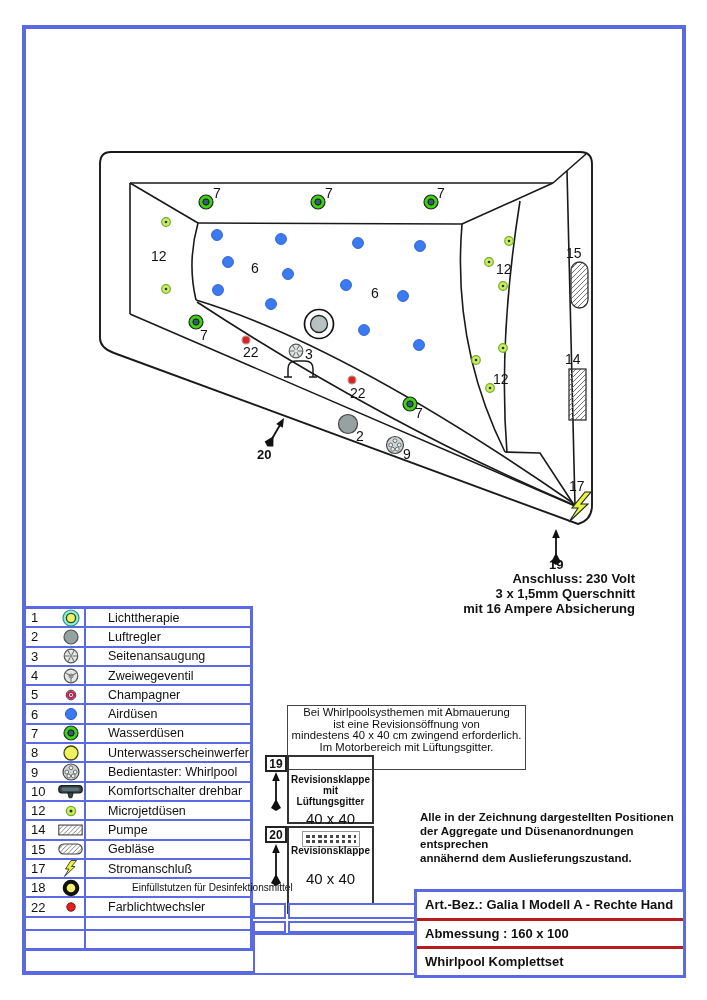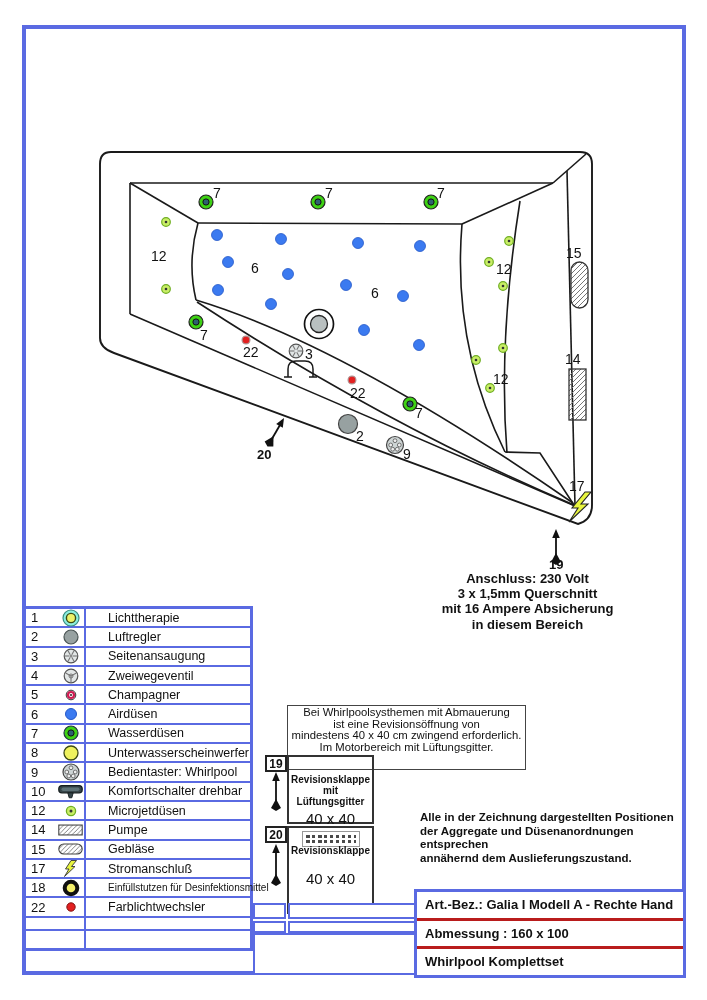--- a/index.html
+++ b/index.html
@@ -10,40 +10,40 @@
   
   #drawing{left:0;top:0;width:707px;height:1000px;pointer-events:none;}
   
   #legend{left:23px;top:606px;width:230px;border:3px solid #5a6ae2;background:#fff;}
   .lrow{display:flex;align-items:center;height:17.3px;border-bottom:2px solid #5a6ae2;}
   .lrow:last-child{border-bottom:none;}
   .lnum{width:26px;padding-left:5px;font-size:13px;flex:0 0 auto;}
   .licon{width:27px;display:flex;justify-content:center;align-items:center;flex:0 0 auto;}
   .lsep{width:2px;align-self:stretch;background:#5a6ae2;flex:0 0 auto;}
   .llabel{padding-left:22px;font-size:12.5px;white-space:nowrap;}
-  .llabel.small{font-size:10px;}
+  .llabel.small{font-size:10px;margin-left:24px;}
   .lrow.lempty1{height:11px;}
   .lrow.lempty2{height:17px;}
   
   #revision-note{left:287px;top:705px;width:239px;height:65px;border:1px solid #444;
     font-size:11.3px;line-height:11.7px;text-align:center;padding-top:1px;}
   .numcell{width:22px;height:17px;border:2px solid #222;font-weight:bold;font-size:12px;
     display:flex;align-items:center;justify-content:center;background:#fff;}
   #num19{left:265px;top:755px;}
   #num20{left:265px;top:826px;}
   #box19{left:287px;top:755px;width:87px;height:69px;border:2px solid #333;text-align:center;}
   #box20{left:287px;top:826px;width:87px;height:88px;border:2px solid #333;text-align:center;}
   .boxtitle{font-weight:bold;font-size:10px;line-height:11px;margin-top:17px;}
   .boxsize{font-size:15px;margin-top:3px;}
   #box20 .boxsize{margin-top:14px;}
   .grille{width:56px;height:14px;border:1px solid #999;margin:4px auto 0;display:flex;
     flex-direction:column;justify-content:space-evenly;}
   .grille .bar{height:3.2px;margin:0 3px;background:repeating-linear-gradient(90deg,#4a4a4a 0 3.5px,transparent 3.5px 6px);}
   
-  #connection-text{left:420px;top:571px;width:215px;text-align:center;font-weight:bold;
+  #connection-text{left:420px;top:571px;width:215px;text-align:right;font-weight:bold;
     font-size:13px;line-height:15.2px;}
   #info-text{left:420px;top:811px;width:270px;font-weight:bold;font-size:11.5px;line-height:13.6px;}
   
   .bluebox{border:2px solid #5a6ae2;background:#fff;}
   #mb-r1c1{left:253px;top:903px;width:33px;height:16px;}
   #mb-r1c2{left:288px;top:903px;width:130px;height:16px;}
   #mb-r2c1{left:253px;top:921px;width:33px;height:12px;}
   #mb-r2c2{left:288px;top:921px;width:130px;height:12px;}
   #mb-big{left:253px;top:933px;width:165px;height:42px;}
   
@@ -445,21 +445,20 @@
 <div class="abs numcell" id="num20">20</div>
 <div class="abs" id="box20">
   <div class="boxtitle">Revisionsklappe</div>
   <div class="boxsize">40 x 40</div>
 </div>
 
 <div class="abs" id="connection-text">
     <div>Anschluss: 230 Volt</div>
     <div>3 x 1,5mm Querschnitt</div>
     <div>mit 16 Ampere Absicherung</div>
-    <div>in diesem Bereich</div>
   </div>
 
 <div class="abs" id="info-text">
     <div>Alle in der Zeichnung dargestellten Positionen</div>
     <div>der Aggregate und Düsenanordnungen entsprechen</div>
     <div>annähernd dem Auslieferungszustand.</div>
   </div>
 
 <div class="abs bluebox" id="mb-r1c1"></div>
 <div class="abs bluebox" id="mb-r1c2"></div>

